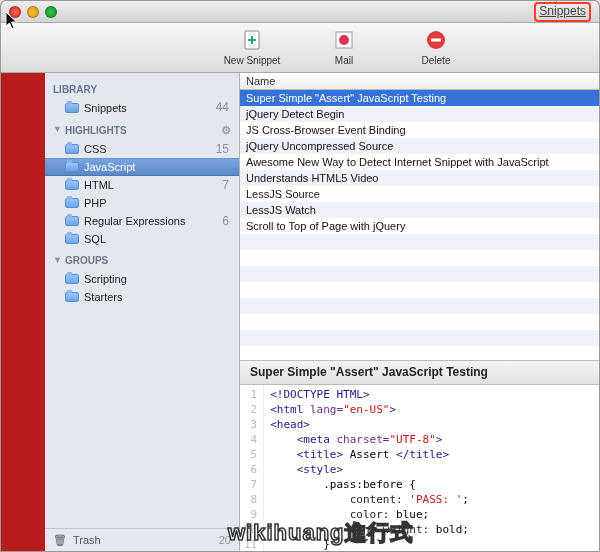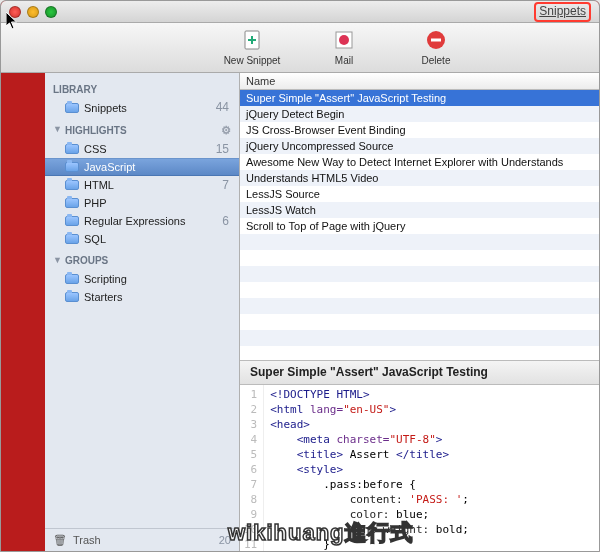--- a/index.html
+++ b/index.html
@@ -153,21 +153,21 @@
       </div>
     </div>
 
     <div class="main">
       <div class="listhdr">Name</div>
       <div class="list">
         <div class="row sel">Super Simple "Assert" JavaScript Testing</div>
         <div class="row">jQuery Detect Begin</div>
         <div class="row">JS Cross-Browser Event Binding</div>
         <div class="row">jQuery Uncompressed Source</div>
-        <div class="row">Awesome New Way to Detect Internet Explorer with Understands</div>
+        <div class="row">Awesome New Way to Detect Internet Snippet with JavaScript</div>
         <div class="row">Understands HTML5 Video</div>
         <div class="row">LessJS Source</div>
         <div class="row">LessJS Watch</div>
         <div class="row">Scroll to Top of Page with jQuery</div>
         <div class="row"></div>
         <div class="row"></div>
         <div class="row"></div>
         <div class="row"></div>
         <div class="row"></div>
         <div class="row"></div>

